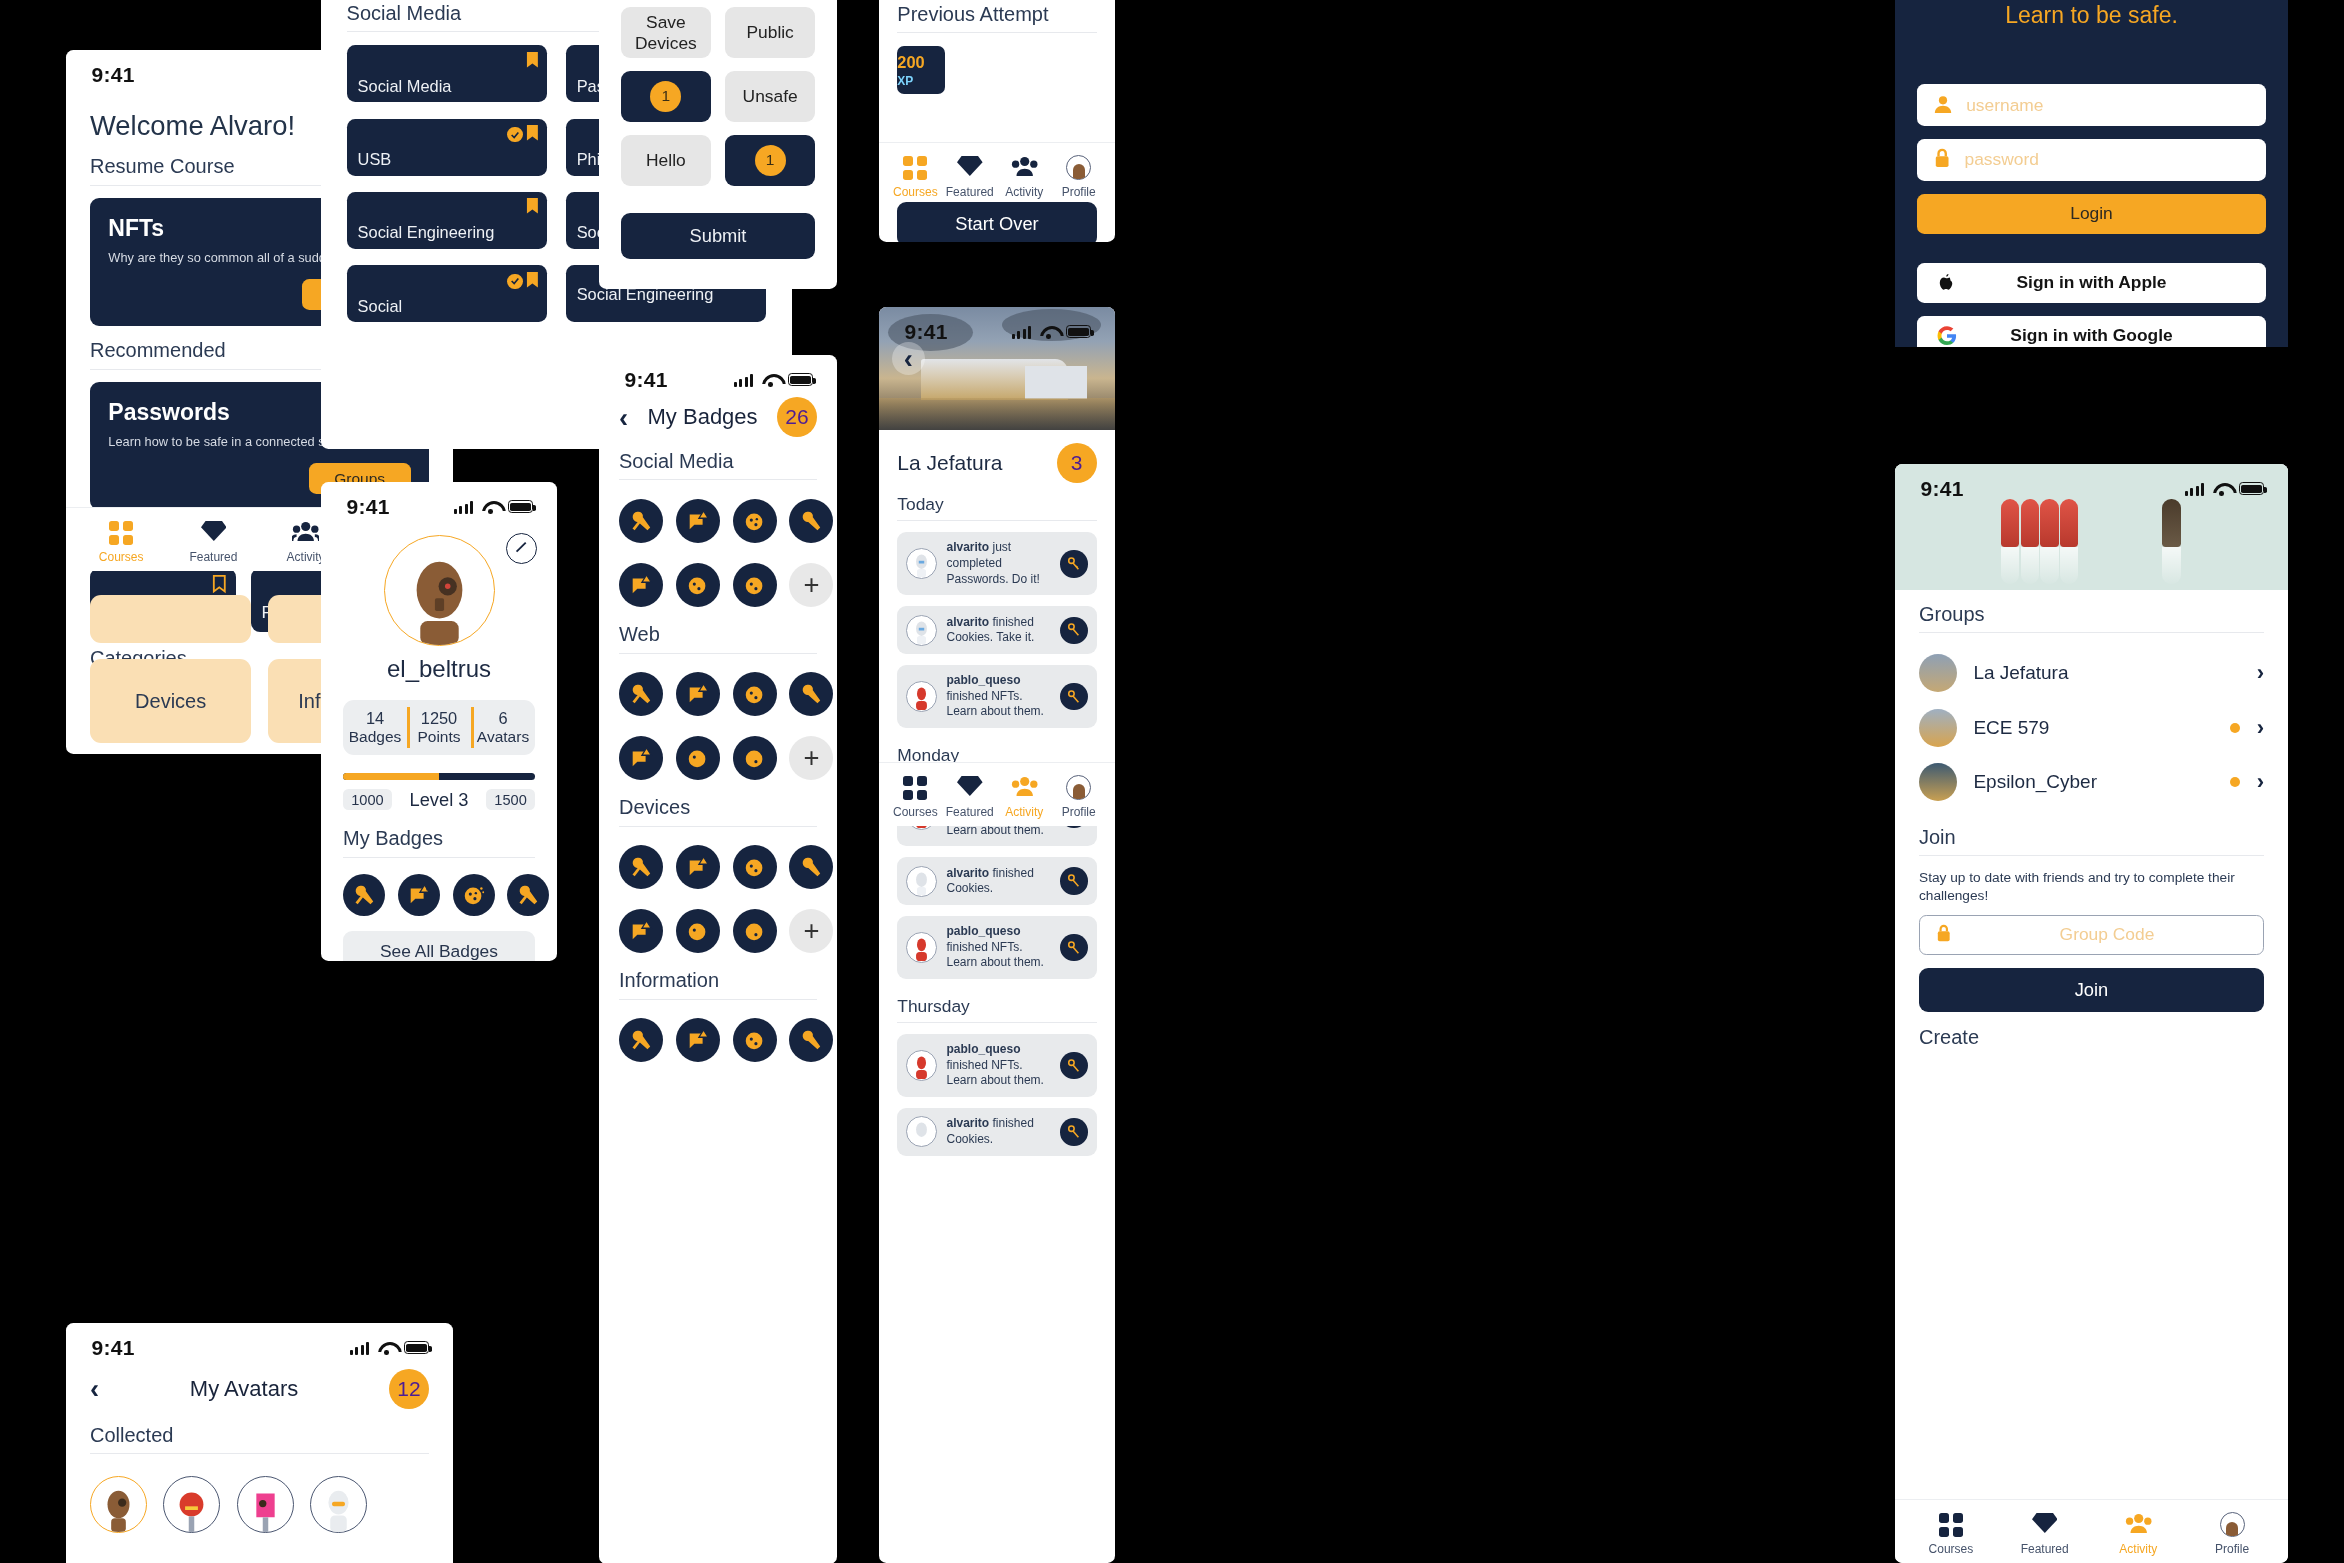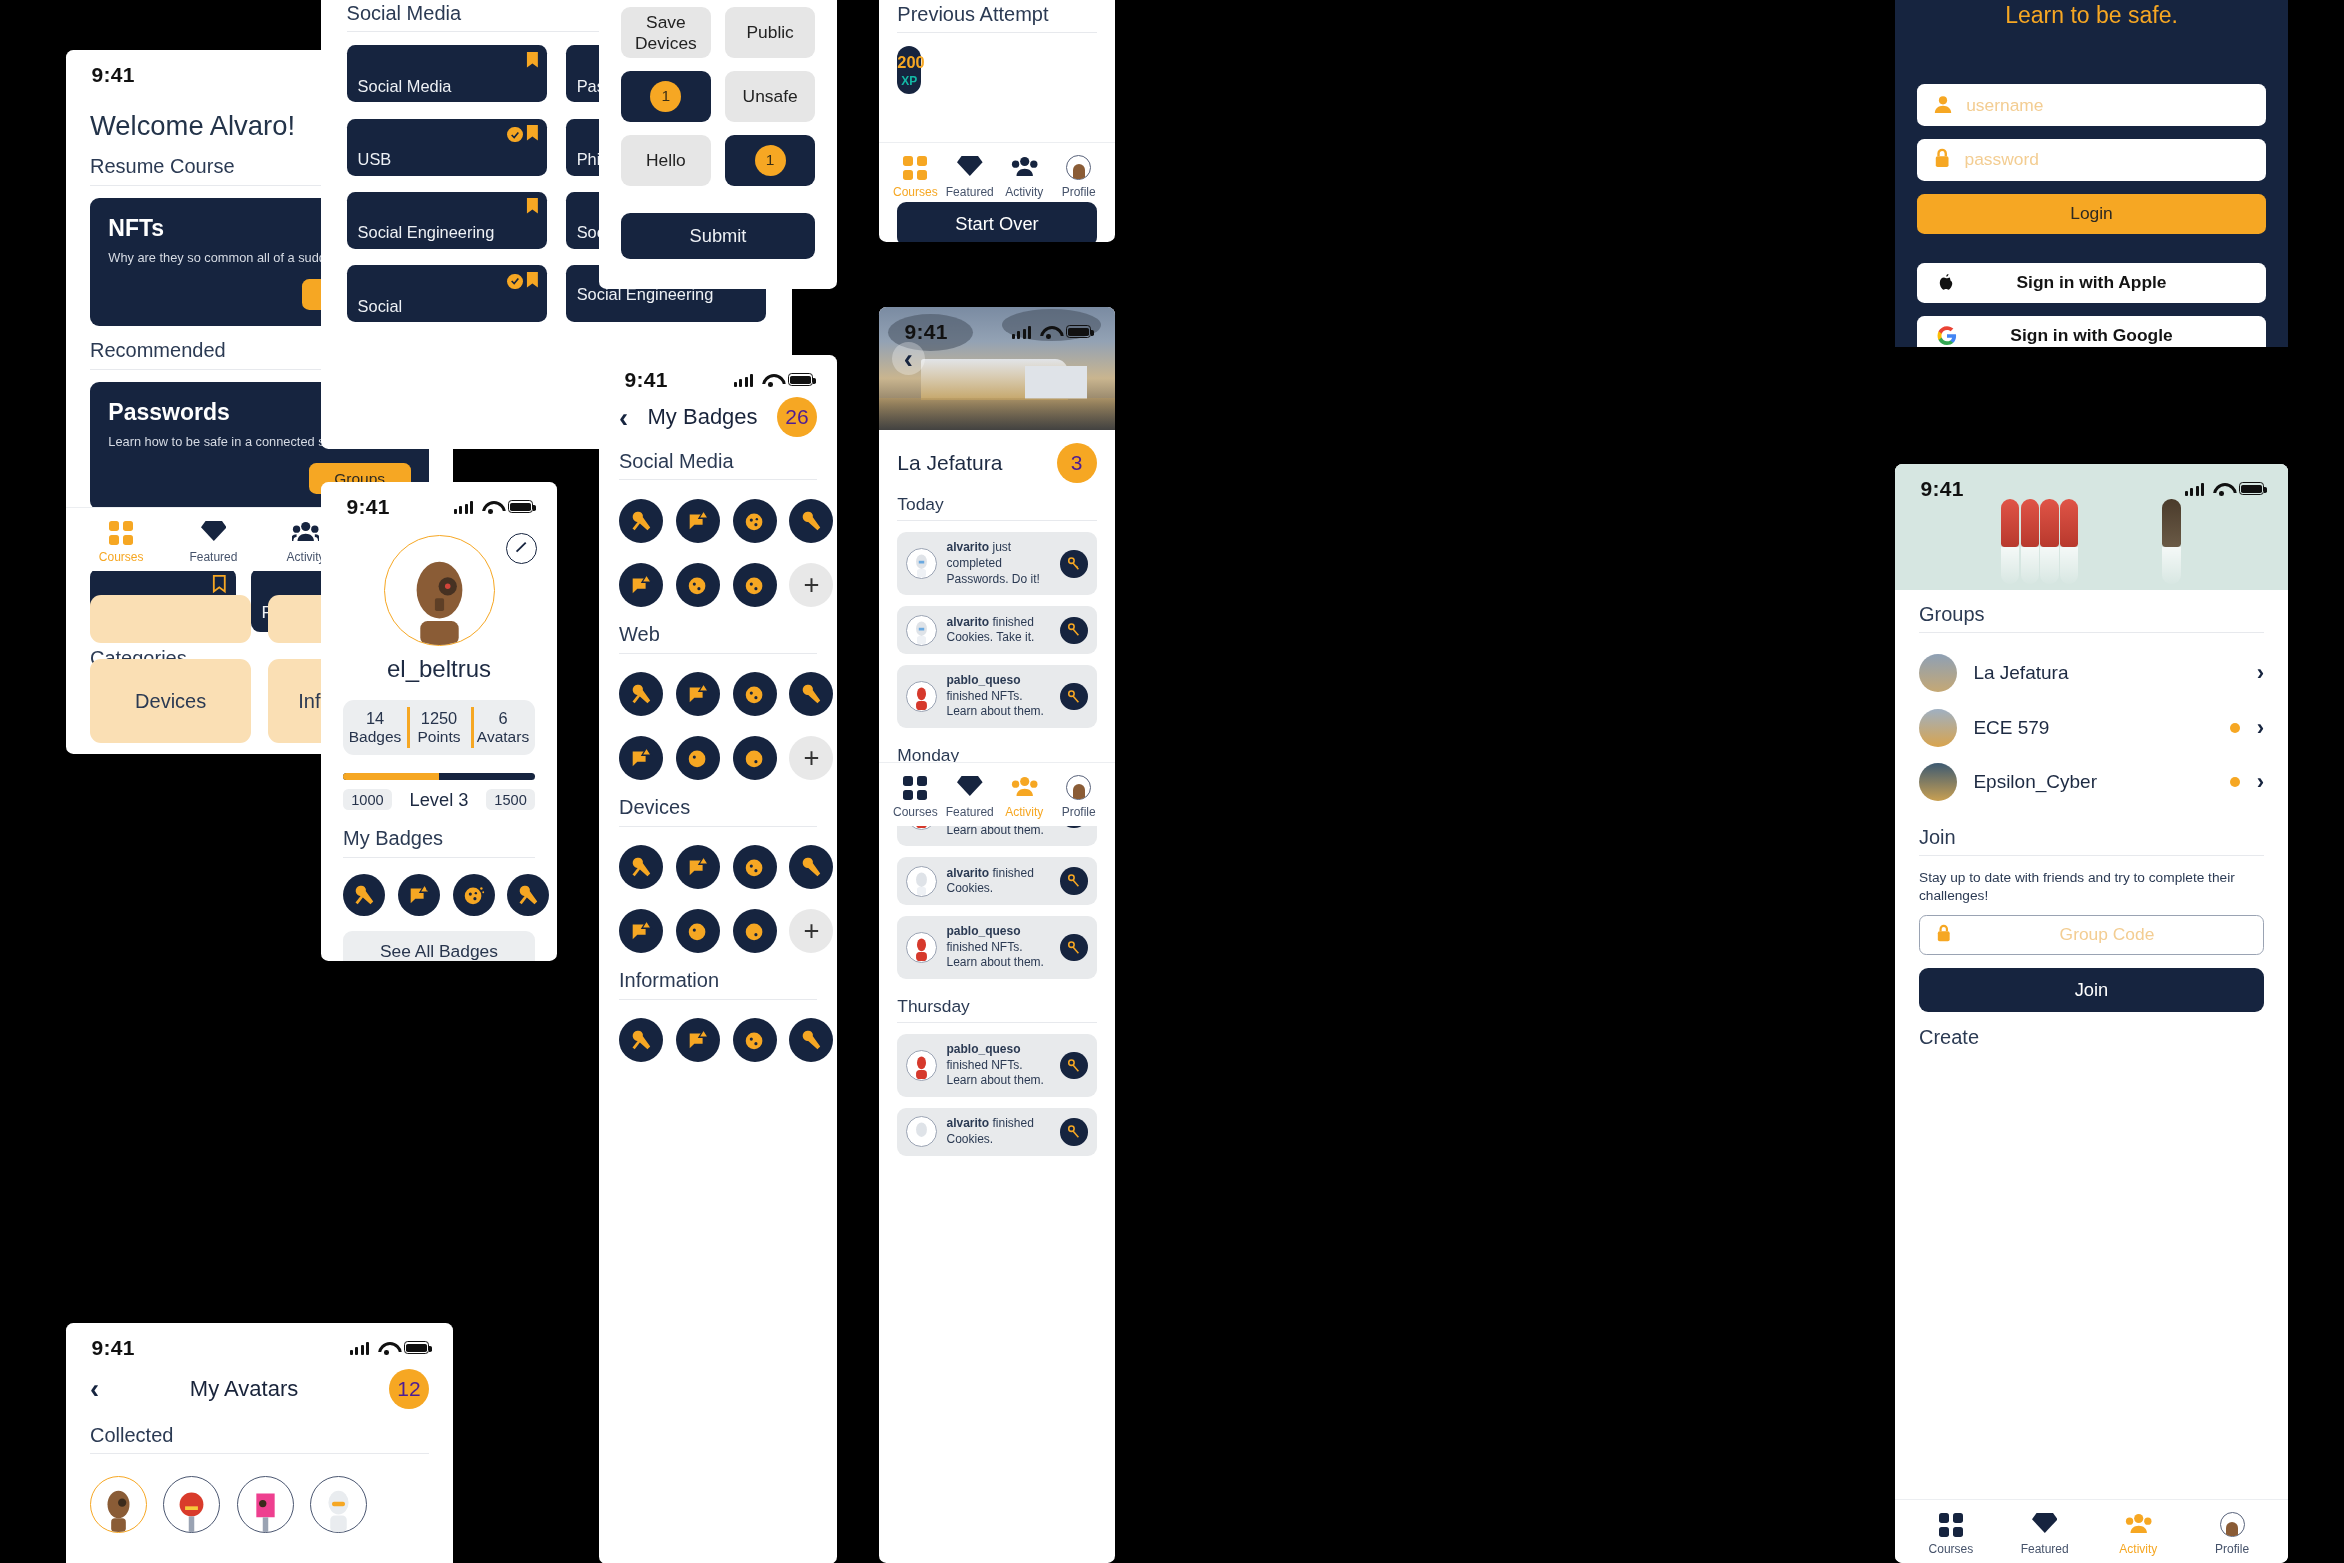--- a/index.html
+++ b/index.html
@@ -148,24 +148,24 @@
   
   #sBadges { left:599px; top:355px; width:238px; height:1209px; border-radius:7.3px; }
   .bgrid { display:grid; grid-template-columns:repeat(4,1fr); gap:20px 12.8px;
     padding:5.5px 20px 0; justify-items:center; }
   .badge-circ.lg { width:44px;height:44px; }
   .badge-add { width:44px;height:44px;border-radius:50%;background:#e8e8e8;
     display:flex;align-items:center;justify-content:center;font-size:27.4px;color:#333;}
 
   
   #sPrev { left:879px; top:-55px; width:236px; height:297px; border-radius:7.3px; }
-  .xp-chip { background:#16243f; border-radius:13px; width:24px; text-align:center;
+  .xp-chip { background:#16243f; border-radius:7px; width:48px; text-align:left;
     padding:6.4px 0; }
   .xp-chip b { display:block; font-size:16.4px; color:#f6a723; }
-  .xp-chip span { font-size:12px; color:#14b8a6; font-weight:bold; }
+  .xp-chip span { font-size:12px; color:#7dd3fc; font-weight:bold; }
   .startover { background:#16243f; color:#fff; text-align:center; font-size:18.3px;
     border-radius:9.1px; padding:11px 0; margin:0 18.3px; }
 
   
   #sAct { left:879px; top:307px; width:236px; height:1256px; border-radius:7.3px; }
   .hero { height:123px; position:relative; overflow:hidden;
     background:linear-gradient(#7a8ba2 0%,#93a2b4 28%,#c9b58f 58%,#8b7c63 80%,#5c5a53 100%); }
   .hero .bldg { position:absolute; left:18%; top:42%; width:62%; height:34%;
     background:linear-gradient(#e6e9ee,#c9a96a); border-radius:2.7px 12.8px 0 0; opacity:.92;}
   .hero .bldg2 { position:absolute; left:62%; top:48%; width:26%; height:27%;

